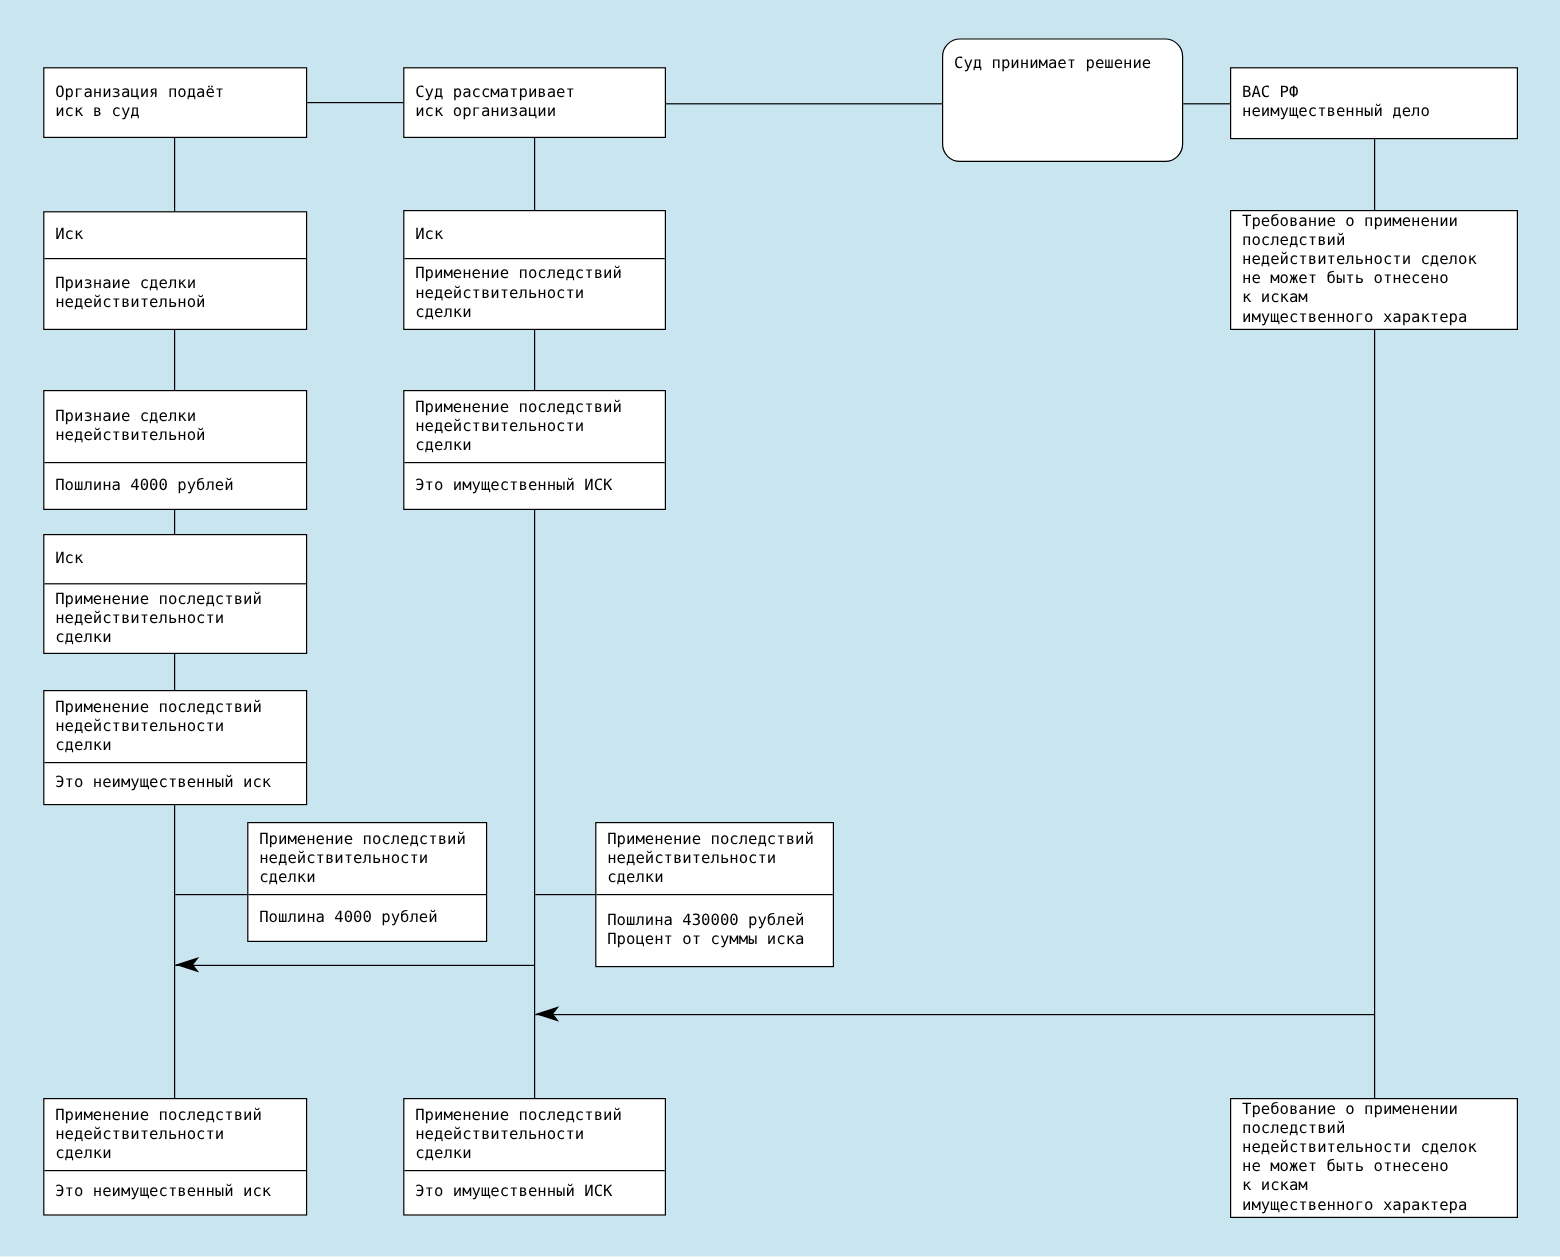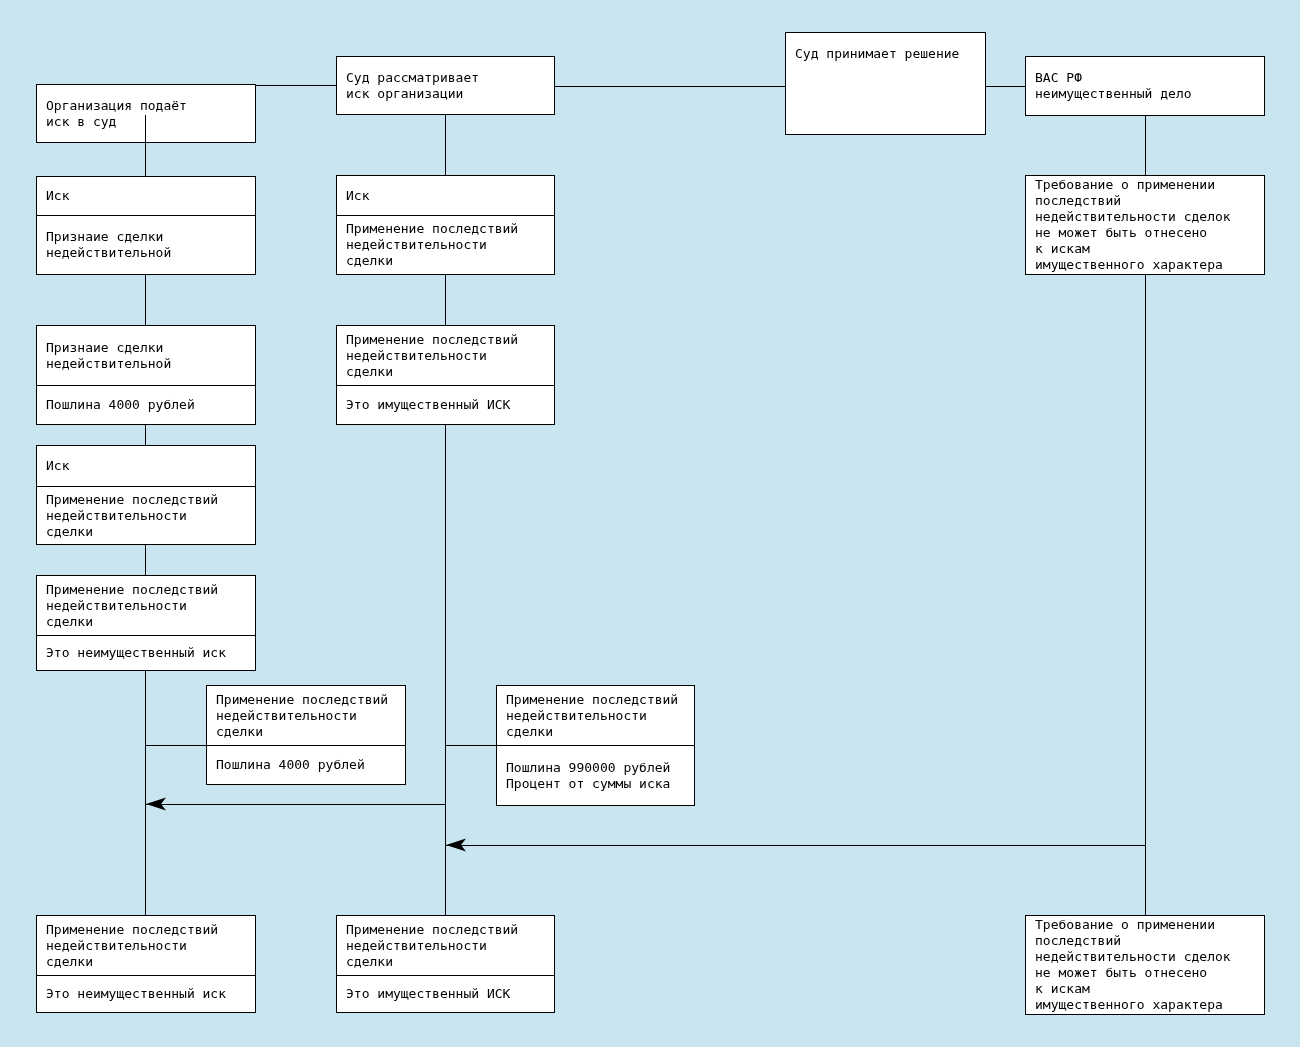--- a/index.html
+++ b/index.html
@@ -54,31 +54,31 @@
     left: 0;
     bottom: 0;
     width: 1300px;
     height: 3px;
     background: #ffffff;
   }
 </style>
 </head>
 <body>
 
-<div class="node" style="left:36px; top:56px; width:220px; height:59px;margin-top:28px;">
+<div class="node" style="left:36px; top:56px; width:220px; height:59px;">
   <div class="sec grow">Организация подаёт
 иск в суд</div>
 </div>
 
 <div class="node" style="left:336px; top:56px; width:219px; height:59px;">
   <div class="sec grow">Суд рассматривает
 иск организации</div>
 </div>
 
-<div class="node" style="left:785px; top:32px; width:201px; height:103px;">
+<div class="node" style="left:785px; top:32px; width:201px; height:103px;border-radius:15px;">
   <div class="sec" style="height:42px;">Суд принимает решение</div>
 </div>
 
 <div class="node" style="left:1025px; top:56px; width:240px; height:60px;">
   <div class="sec grow">ВАС РФ
 неимущественный дело</div>
 </div>
 
 <div class="node" style="left:36px; top:176px; width:220px; height:99px;">
   <div class="sec" style="height:38px;">Иск</div>
@@ -133,21 +133,21 @@
   <div class="sec" style="height:59px;">Применение последствий
 недействительности
 сделки</div>
   <div class="sec divided grow">Пошлина 4000 рублей</div>
 </div>
 
 <div class="node" style="left:496px; top:685px; width:199px; height:121px;">
   <div class="sec" style="height:59px;">Применение последствий
 недействительности
 сделки</div>
-  <div class="sec divided grow">Пошлина 990000 рублей
+  <div class="sec divided grow">Пошлина 430000 рублей
 Процент от суммы иска</div>
 </div>
 
 <div class="node" style="left:36px; top:915px; width:220px; height:98px;">
   <div class="sec" style="height:59px;">Применение последствий
 недействительности
 сделки</div>
   <div class="sec divided grow">Это неимущественный иск</div>
 </div>
 

